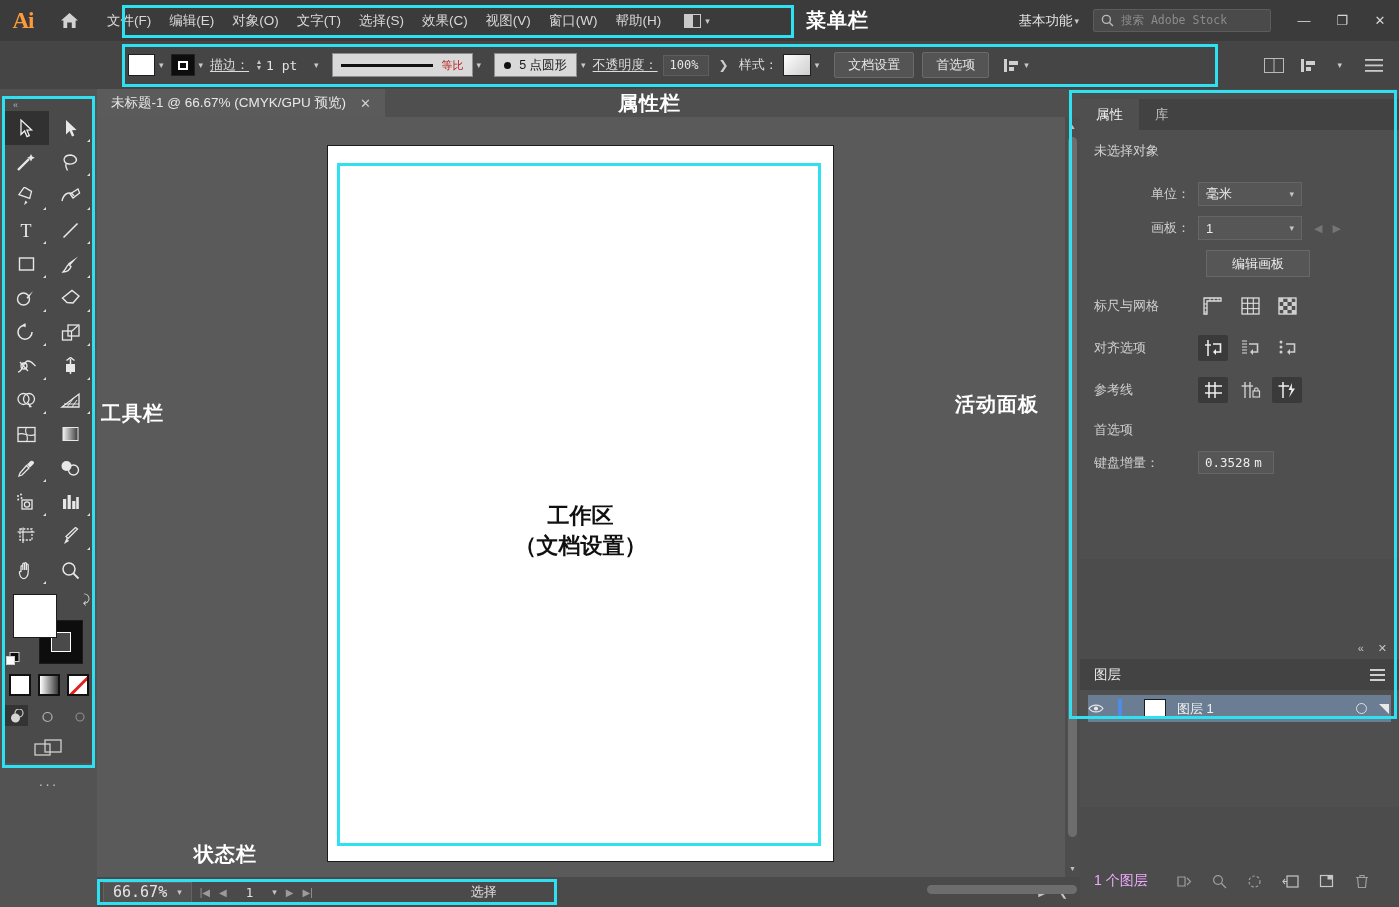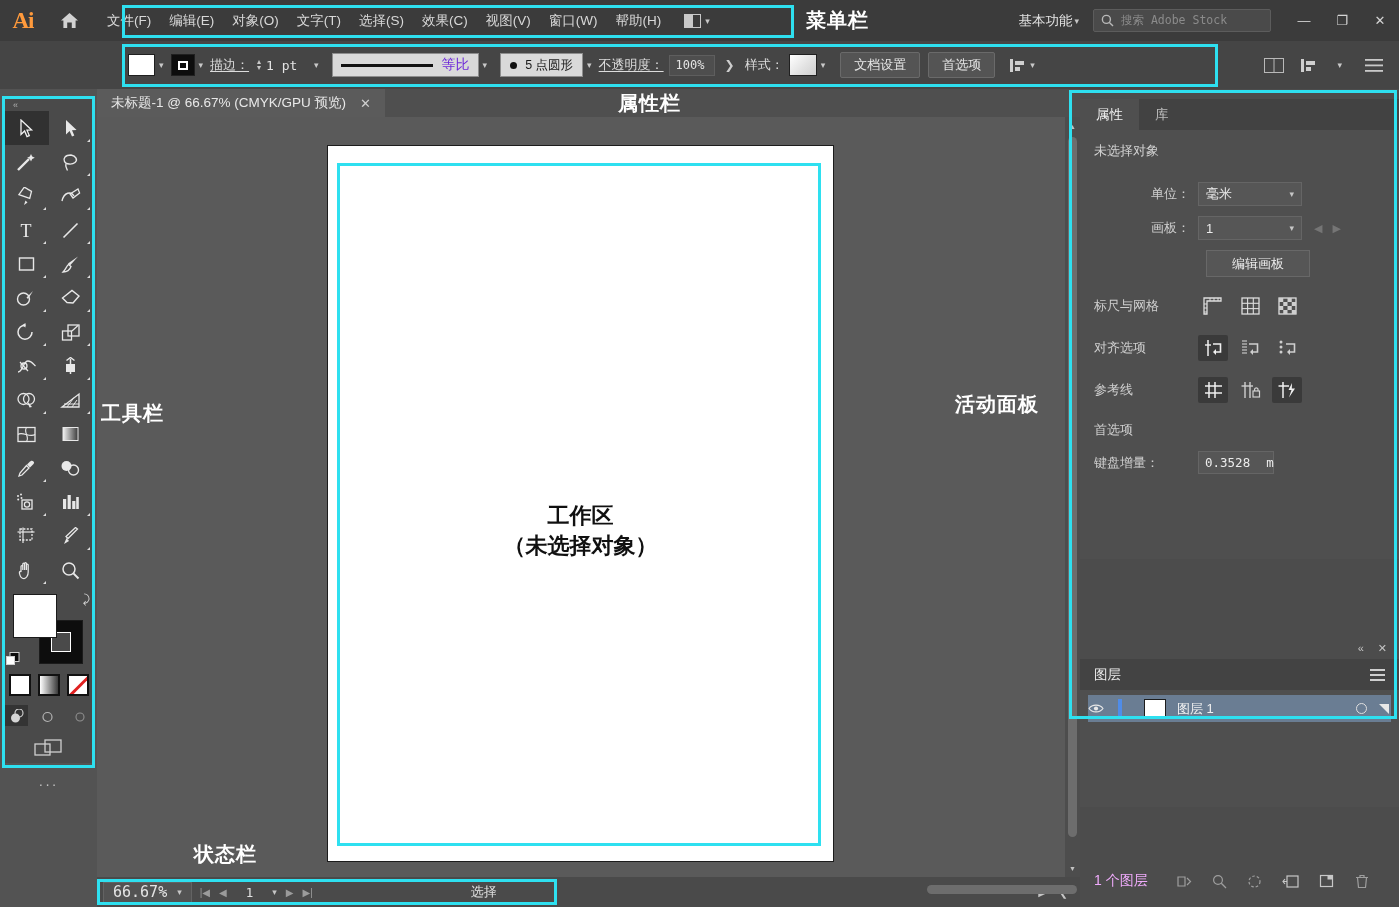--- a/index.html
+++ b/index.html
@@ -78,21 +78,21 @@
   .ctrl-label.ul { text-decoration: underline; text-underline-offset: 2px; }
   .stepper { display: flex; flex-direction: column; line-height: 6px; font-size: 8px; color: #c8c8c8; margin: 0 5px 0 8px; }
   .numfield {
     min-width: 44px; font-size: 13px; color: #e4e4e4; font-family: "DejaVu Sans Mono", monospace;
   }
   .profile-box {
     display: flex; align-items: center; gap: 9px;
     background: #d9d9d9; border: 1px solid #8d8d8d; height: 24px; padding: 0 8px; margin-left: 6px;
   }
   .profile-line { width: 92px; height: 3px; background: #111; }
-  .profile-box span { font-size: 14px; color: #6d28d9; }
+  .profile-box span { font-size: 11px; color: #b91c1c; }
   .brush-box {
     display: flex; align-items: center; gap: 8px;
     background: #d9d9d9; border: 1px solid #8d8d8d; height: 24px; padding: 0 9px; margin-left: 6px;
   }
   .brush-dot { width: 7px; height: 7px; border-radius: 50%; background: #111; }
   .brush-box span { font-size: 12.5px; color: #1a1a1a; }
   .opacity-val {
     background: #4e4e4e; border: 1px solid #5e5e5e; height: 21px; min-width: 46px;
     display: flex; align-items: center; padding: 0 6px; margin-left: 5px;
     font-size: 12px; color: #e4e4e4; font-family: "DejaVu Sans Mono", monospace;
@@ -241,21 +241,21 @@
   .icon-row .lbl { width: 104px; text-align: left; font-size: 13px; color: #cfcfcf; }
   .ibtn {
     width: 30px; height: 26px; display: flex; align-items: center; justify-content: center;
     color: #dedede; margin-right: 7px;
   }
   .ibtn.on { background: #3a3a3a; border-radius: 2px; }
   .kbd-row { display: flex; align-items: center; margin-top: 10px; }
   .kbd-row .lbl { width: 104px; text-align: left; font-size: 13px; color: #cfcfcf; }
   .kbd-field {
     background: #565656; border: 1px solid #656565; height: 23px; width: 76px;
-    display: flex; align-items: center; gap: 16px; padding: 0 6px;
+    display: flex; align-items: center; gap: 4px; padding: 0 6px;
     font-size: 12.5px; color: #ececec; font-family: "DejaVu Sans Mono", monospace;
   }
 
   .panel-divider {
     position: absolute; left: 0; top: 548px; width: 319px; height: 22px;
     display: flex; align-items: center; justify-content: flex-end; gap: 14px;
     padding-right: 12px; color: #c4c4c4; font-size: 11px;
   }
   .panel-layers {
     position: absolute; left: 0; top: 570px; width: 319px; height: 148px; background: #4f4f4f;
@@ -687,21 +687,21 @@
     <div class="tabinner">
       <span class="title">未标题-1 @ 66.67% (CMYK/GPU 预览)</span>
       <span class="x">✕</span>
     </div>
   </div>
 
   <div class="canvas">
     <div class="artboard">
       <div class="canvas-note">
         <div>工作区</div>
-        <div>（未选择对象）</div>
+        <div>（文档设置）</div>
       </div>
     </div>
     <div class="vscroll">
       <div class="up">▲</div>
       <div class="thumb"></div>
       <div class="dn">▼</div>
     </div>
   </div>
 
   <div class="statusbar">

